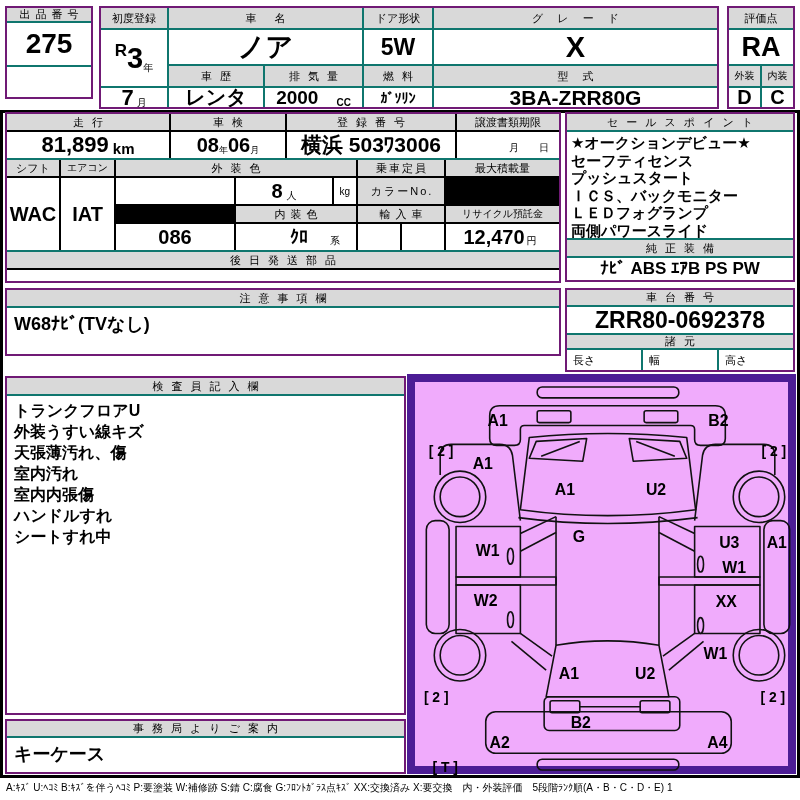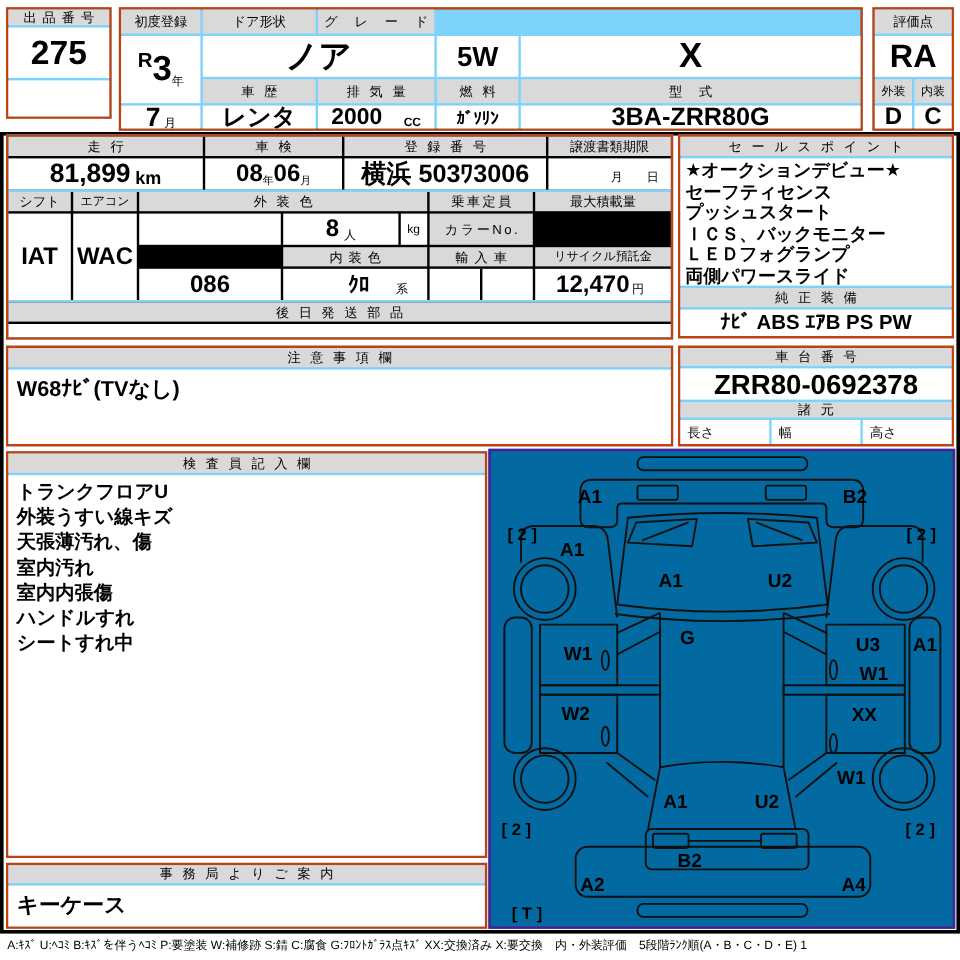--- a/index.html
+++ b/index.html
@@ -1,21 +1,21 @@
 <!DOCTYPE html>
 <html><head>
 <meta charset="utf-8">
 <style>
   html,body{margin:0;padding:0;background:#fff}
   *{box-sizing:border-box}
   .sheet{position:relative;width:800px;height:800px;background:#fff;color:#000;
          font-family:"Liberation Sans","DejaVu Sans",sans-serif;overflow:hidden}
   .abs{position:absolute}
   .frame{position:absolute;left:0;top:110px;width:800px;height:668px;border:3px solid #000;pointer-events:none}
-  .grid{display:grid;gap:2px;background:#7dd3fc;border:2px solid #c2410c}
+  .grid{display:grid;gap:2px;background:#0f766e;border:2px solid #701a75}
   .igrid{display:grid;gap:2px;background:#000;width:100%;height:100%}
   .cell{background:#fff;display:flex;align-items:center;justify-content:center;overflow:hidden;white-space:nowrap}
   .hdr{background:#d9d9d9;font-size:11px;font-weight:normal;letter-spacing:5px;padding-left:5px}
   .lsp0{letter-spacing:0;padding-left:0}
   .lsp2{letter-spacing:2px;padding-left:2px}
   .lsp8{letter-spacing:8px;padding-left:8px}
   .b{font-weight:bold}
   .pad{align-items:flex-start;justify-content:flex-start;padding:4px 7px;white-space:normal}
   .lines{display:flex;flex-direction:column;align-items:flex-start}
   .unit{font-size:10px;font-weight:bold;margin-top:9px;margin-left:18px}
@@ -29,20 +29,21 @@
   <div class="frame"></div>
 
   <div class="grid abs" style="left:5px;top:6px;width:88px;height:93px;grid-template-rows:13px 42px 1fr">
     <div class="cell hdr">出品番号</div>
     <div class="cell b" style="font-size:28px">275</div>
     <div class="cell"></div>
   </div>
 
   <div class="grid abs" style="left:99px;top:6px;width:620px;height:103px;grid-template-columns:66px 94px 97px 68px 1fr;grid-template-rows:20px 34px 20px 1fr">
     <div class="cell hdr lsp0">初度登録</div>
+    <div class="cell hdr" style="grid-column:2/4;letter-spacing:18px;padding-left:18px">車名</div>
     <div class="cell hdr lsp0">ドア形状</div>
     <div class="cell hdr" style="letter-spacing:14px;padding-left:14px">グレード</div>
 
     <div class="cell" style="grid-row:2/4">
       <span class="b" style="font-size:17px;margin-bottom:14px">R</span>
       <span class="b" style="font-size:29px">3</span>
       <span style="font-size:10px;margin-top:20px">年</span>
     </div>
     <div class="cell b" style="grid-column:2/4;font-size:27px">ノア</div>
     <div class="cell b" style="font-size:23px">5W</div>
@@ -97,22 +98,22 @@
       <div class="cell" style="justify-content:flex-end;align-items:flex-end;padding:3px 10px;font-size:10px">月　　日</div>
     </div>
 
     <div class="igrid" style="grid-template-columns:52px 53px 118px 96px 22px 86px 1fr;grid-template-rows:16px 26px 16px 26px">
       <div class="cell hdr lsp0">シフト</div>
       <div class="cell hdr lsp0" style="font-size:10px">エアコン</div>
       <div class="cell hdr lsp8" style="grid-column:3/6">外装色</div>
       <div class="cell hdr lsp2">乗車定員</div>
       <div class="cell hdr lsp0">最大積載量</div>
 
+      <div class="cell b" style="grid-row:2/5;font-size:20px">WAC</div>
       <div class="cell b" style="grid-row:2/5;font-size:20px">IAT</div>
-      <div class="cell b" style="grid-row:2/5;font-size:20px">WAC</div>
       <div class="cell"></div>
       <div class="cell">
         <span class="b" style="font-size:20px">8</span>
         <span style="font-size:10px;margin-top:10px;margin-left:4px">人</span>
       </div>
       <div class="cell" style="justify-content:flex-end;padding-right:6px;font-size:10px">kg</div>
 
       <div class="cell hdr lsp2">カラーNo.</div>
       <div class="cell hdr" style="grid-column:4/6">内装色</div>
       <div class="cell hdr">輸入車</div>
@@ -145,21 +146,21 @@
       <div>セーフティセンス</div>
       <div>プッシュスタート</div>
       <div>ＩＣＳ、バックモニター</div>
       <div>ＬＥＤフォグランプ</div>
       <div>両側パワースライド</div>
     </div>
     <div class="cell hdr lsp8">純正装備</div>
     <div class="cell b" style="font-size:17px">ﾅﾋﾞ ABS ｴｱB PS PW</div>
   </div>
 
-  <div class="grid abs" style="left:5px;top:288px;width:556px;height:84px;grid-template-rows:16px 1fr;grid-template-columns:1fr">
+  <div class="grid abs" style="left:5px;top:288px;width:556px;height:68px;grid-template-rows:16px 1fr;grid-template-columns:1fr">
     <div class="cell hdr lsp8">注意事項欄</div>
     <div class="cell pad b" style="font-size:18px">W68ﾅﾋﾞ(TVなし)</div>
   </div>
 
   <div class="grid abs" style="left:565px;top:288px;width:230px;height:84px;grid-template-rows:15px 26px 13px 1fr;grid-template-columns:1fr 1fr 1fr">
     <div class="cell hdr lsp8" style="grid-column:1/4">車台番号</div>
     <div class="cell b" style="grid-column:1/4;font-size:23px">ZRR80-0692378</div>
     <div class="cell hdr lsp8" style="grid-column:1/4">諸元</div>
     <div class="cell" style="justify-content:flex-start;padding-left:6px;font-size:11px">長さ</div>
     <div class="cell" style="justify-content:flex-start;padding-left:6px;font-size:11px">幅</div>
@@ -177,21 +178,21 @@
       <div>トランクフロアU</div>
       <div>外装うすい線キズ</div>
       <div>天張薄汚れ、傷</div>
       <div>室内汚れ</div>
       <div>室内内張傷</div>
       <div>ハンドルすれ</div>
       <div>シートすれ中</div>
     </div>
   </div>
 
-  <div class="abs" style="left:407px;top:374px;width:389px;height:400px;border:2px solid #4c1d95;background:#0369a1">
+  <div class="abs" style="left:407px;top:374px;width:389px;height:400px;border:8px solid #4c1d95;background:#f0abfc">
     <svg width="385" height="396" viewBox="0 0 388 400">
       <g fill="none" stroke="#111" stroke-width="1.6" stroke-linejoin="round">
         <rect x="123" y="5" width="143" height="11" rx="5"></rect>
         <path d="M100,64 H82 Q75,64 75,57 V34 Q75,24 85,24 H303 Q313,24 313,34 V57 Q313,64 306,64 H288 Q282,64 282,58 V48 Q282,44 278,44 H110 Q106,44 106,48 V58 Q106,64 100,64 Z"></path>
         <rect x="123" y="29" width="34" height="12" rx="2"></rect>
         <rect x="231" y="29" width="34" height="12" rx="2"></rect>
         <path d="M115,56 L106,129 Q194,141 283,129 L274,56 Q194,48 115,56 Z"></path>
         <polygon points="122,60 173,57 169,80 115,77"></polygon>
         <polygon points="216,57 267,60 274,77 220,80"></polygon>
         <line x1="127" y1="75" x2="166" y2="60"></line>

